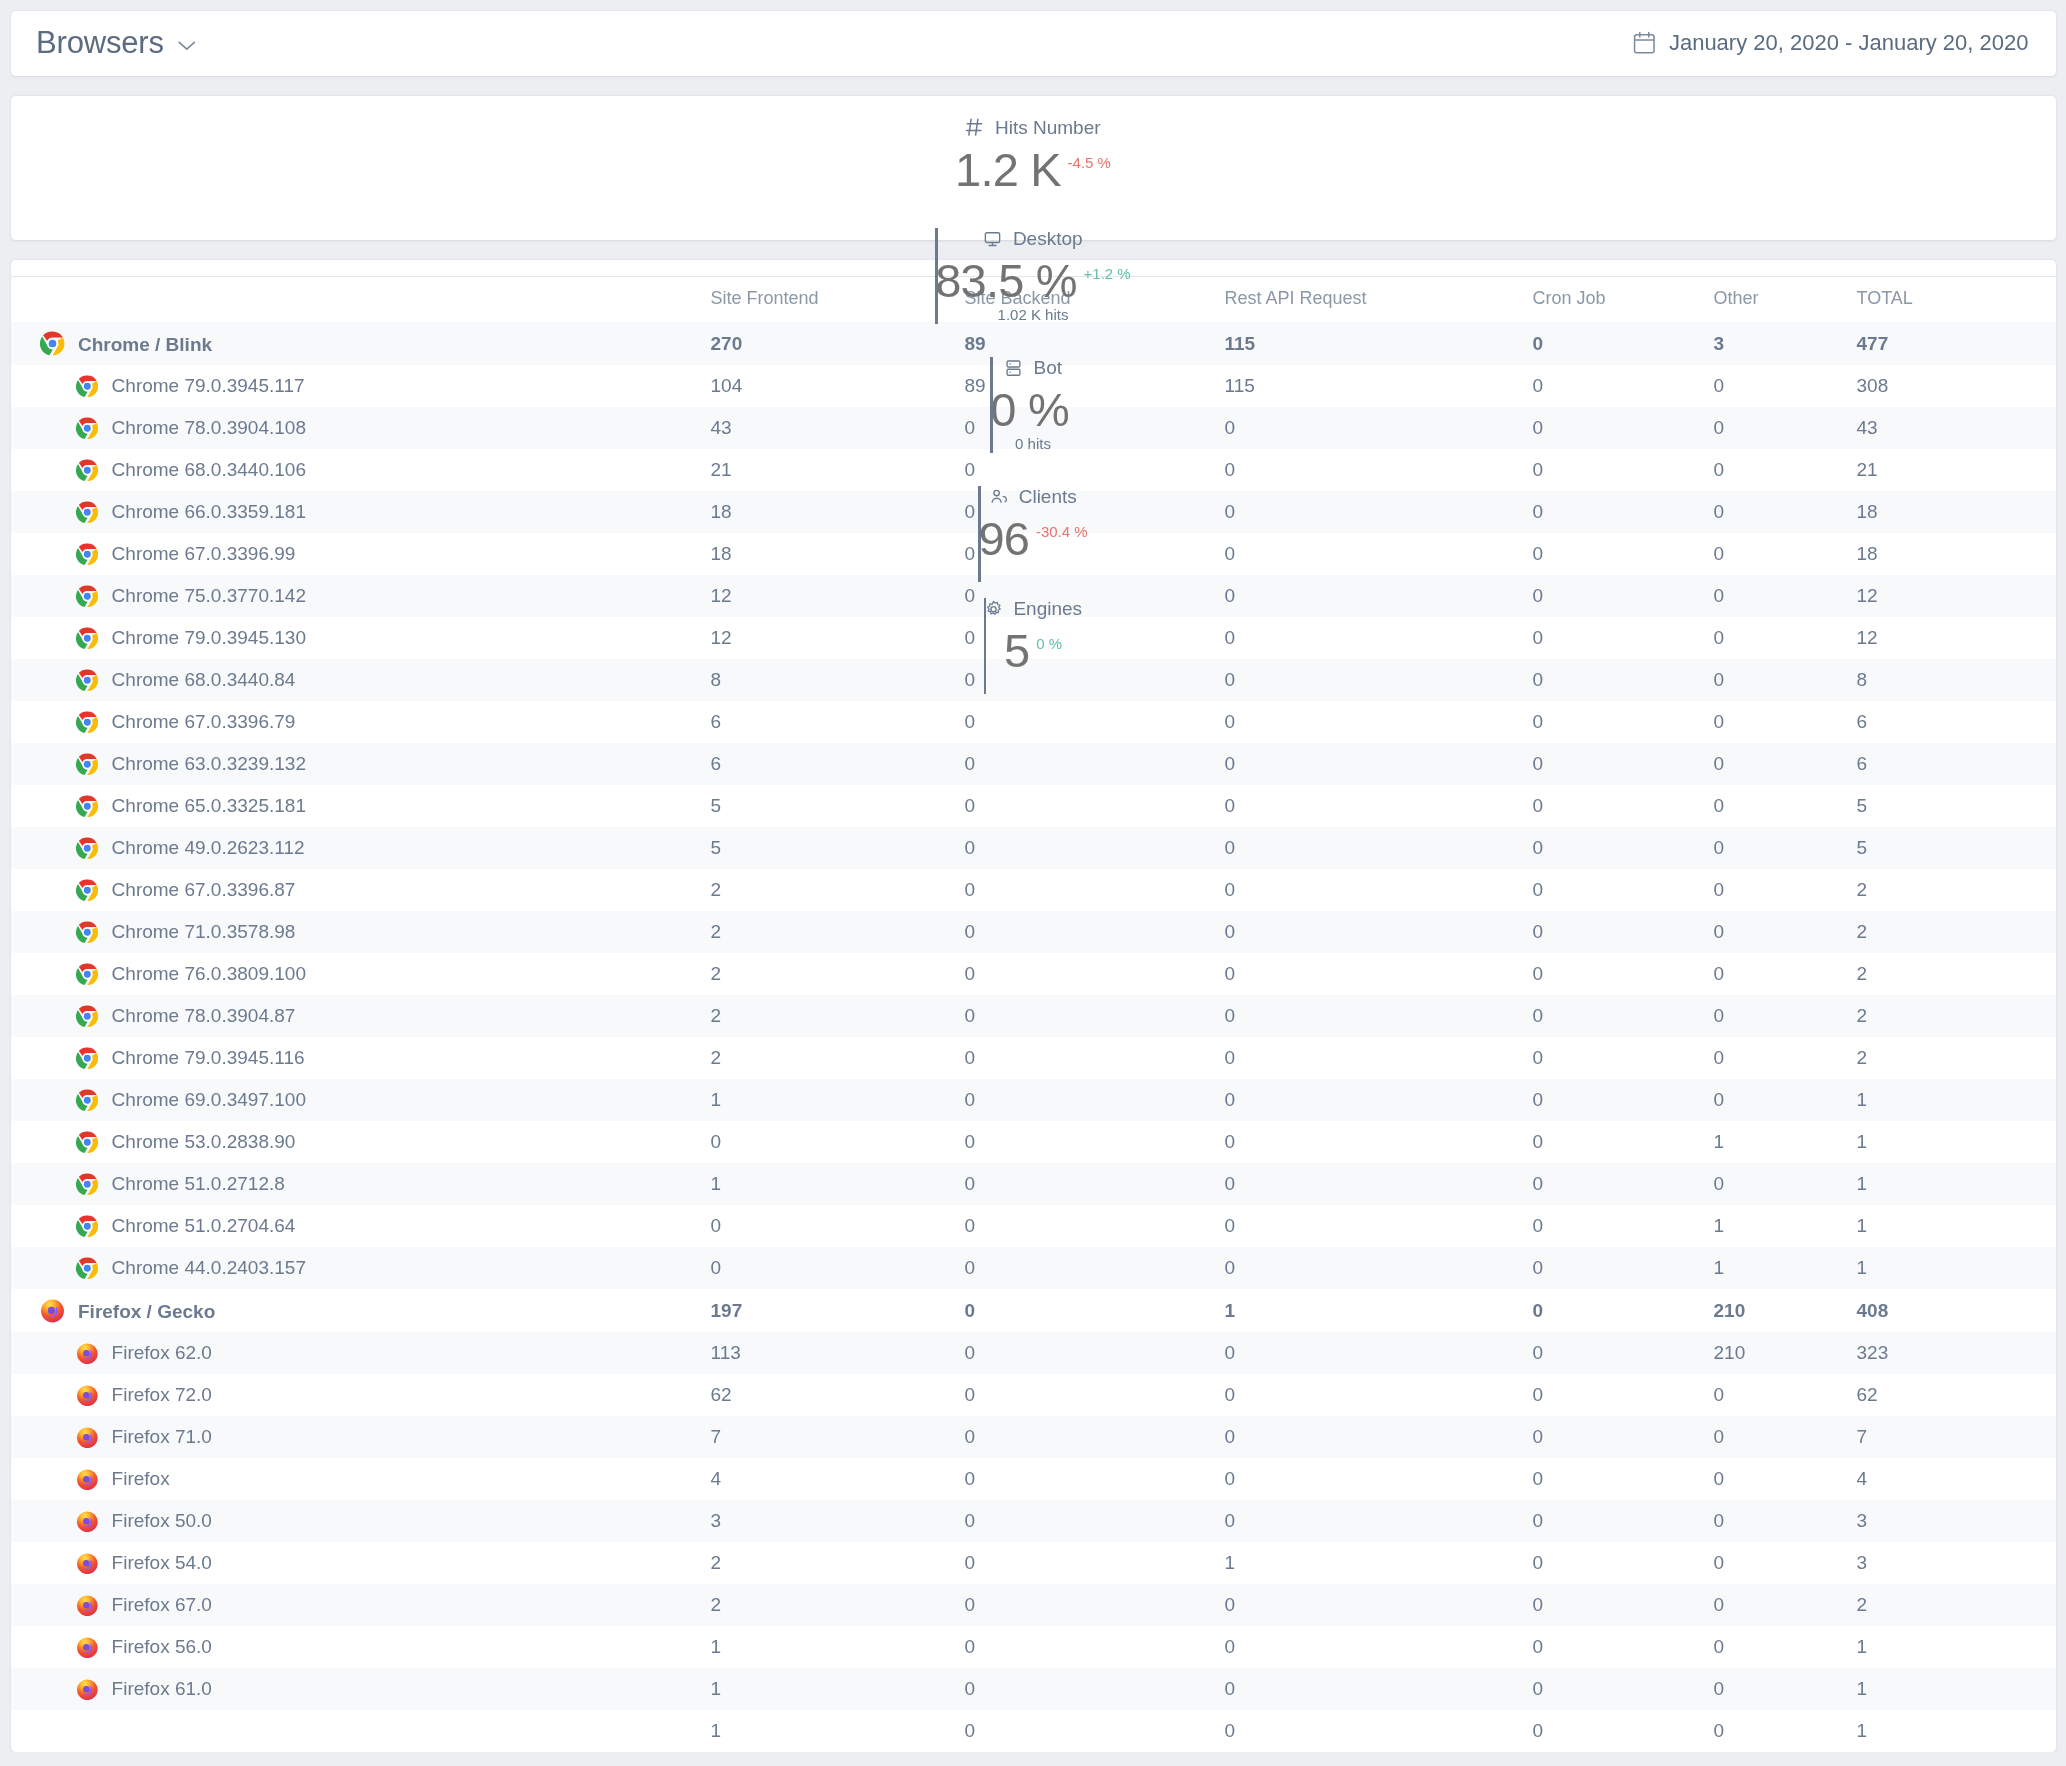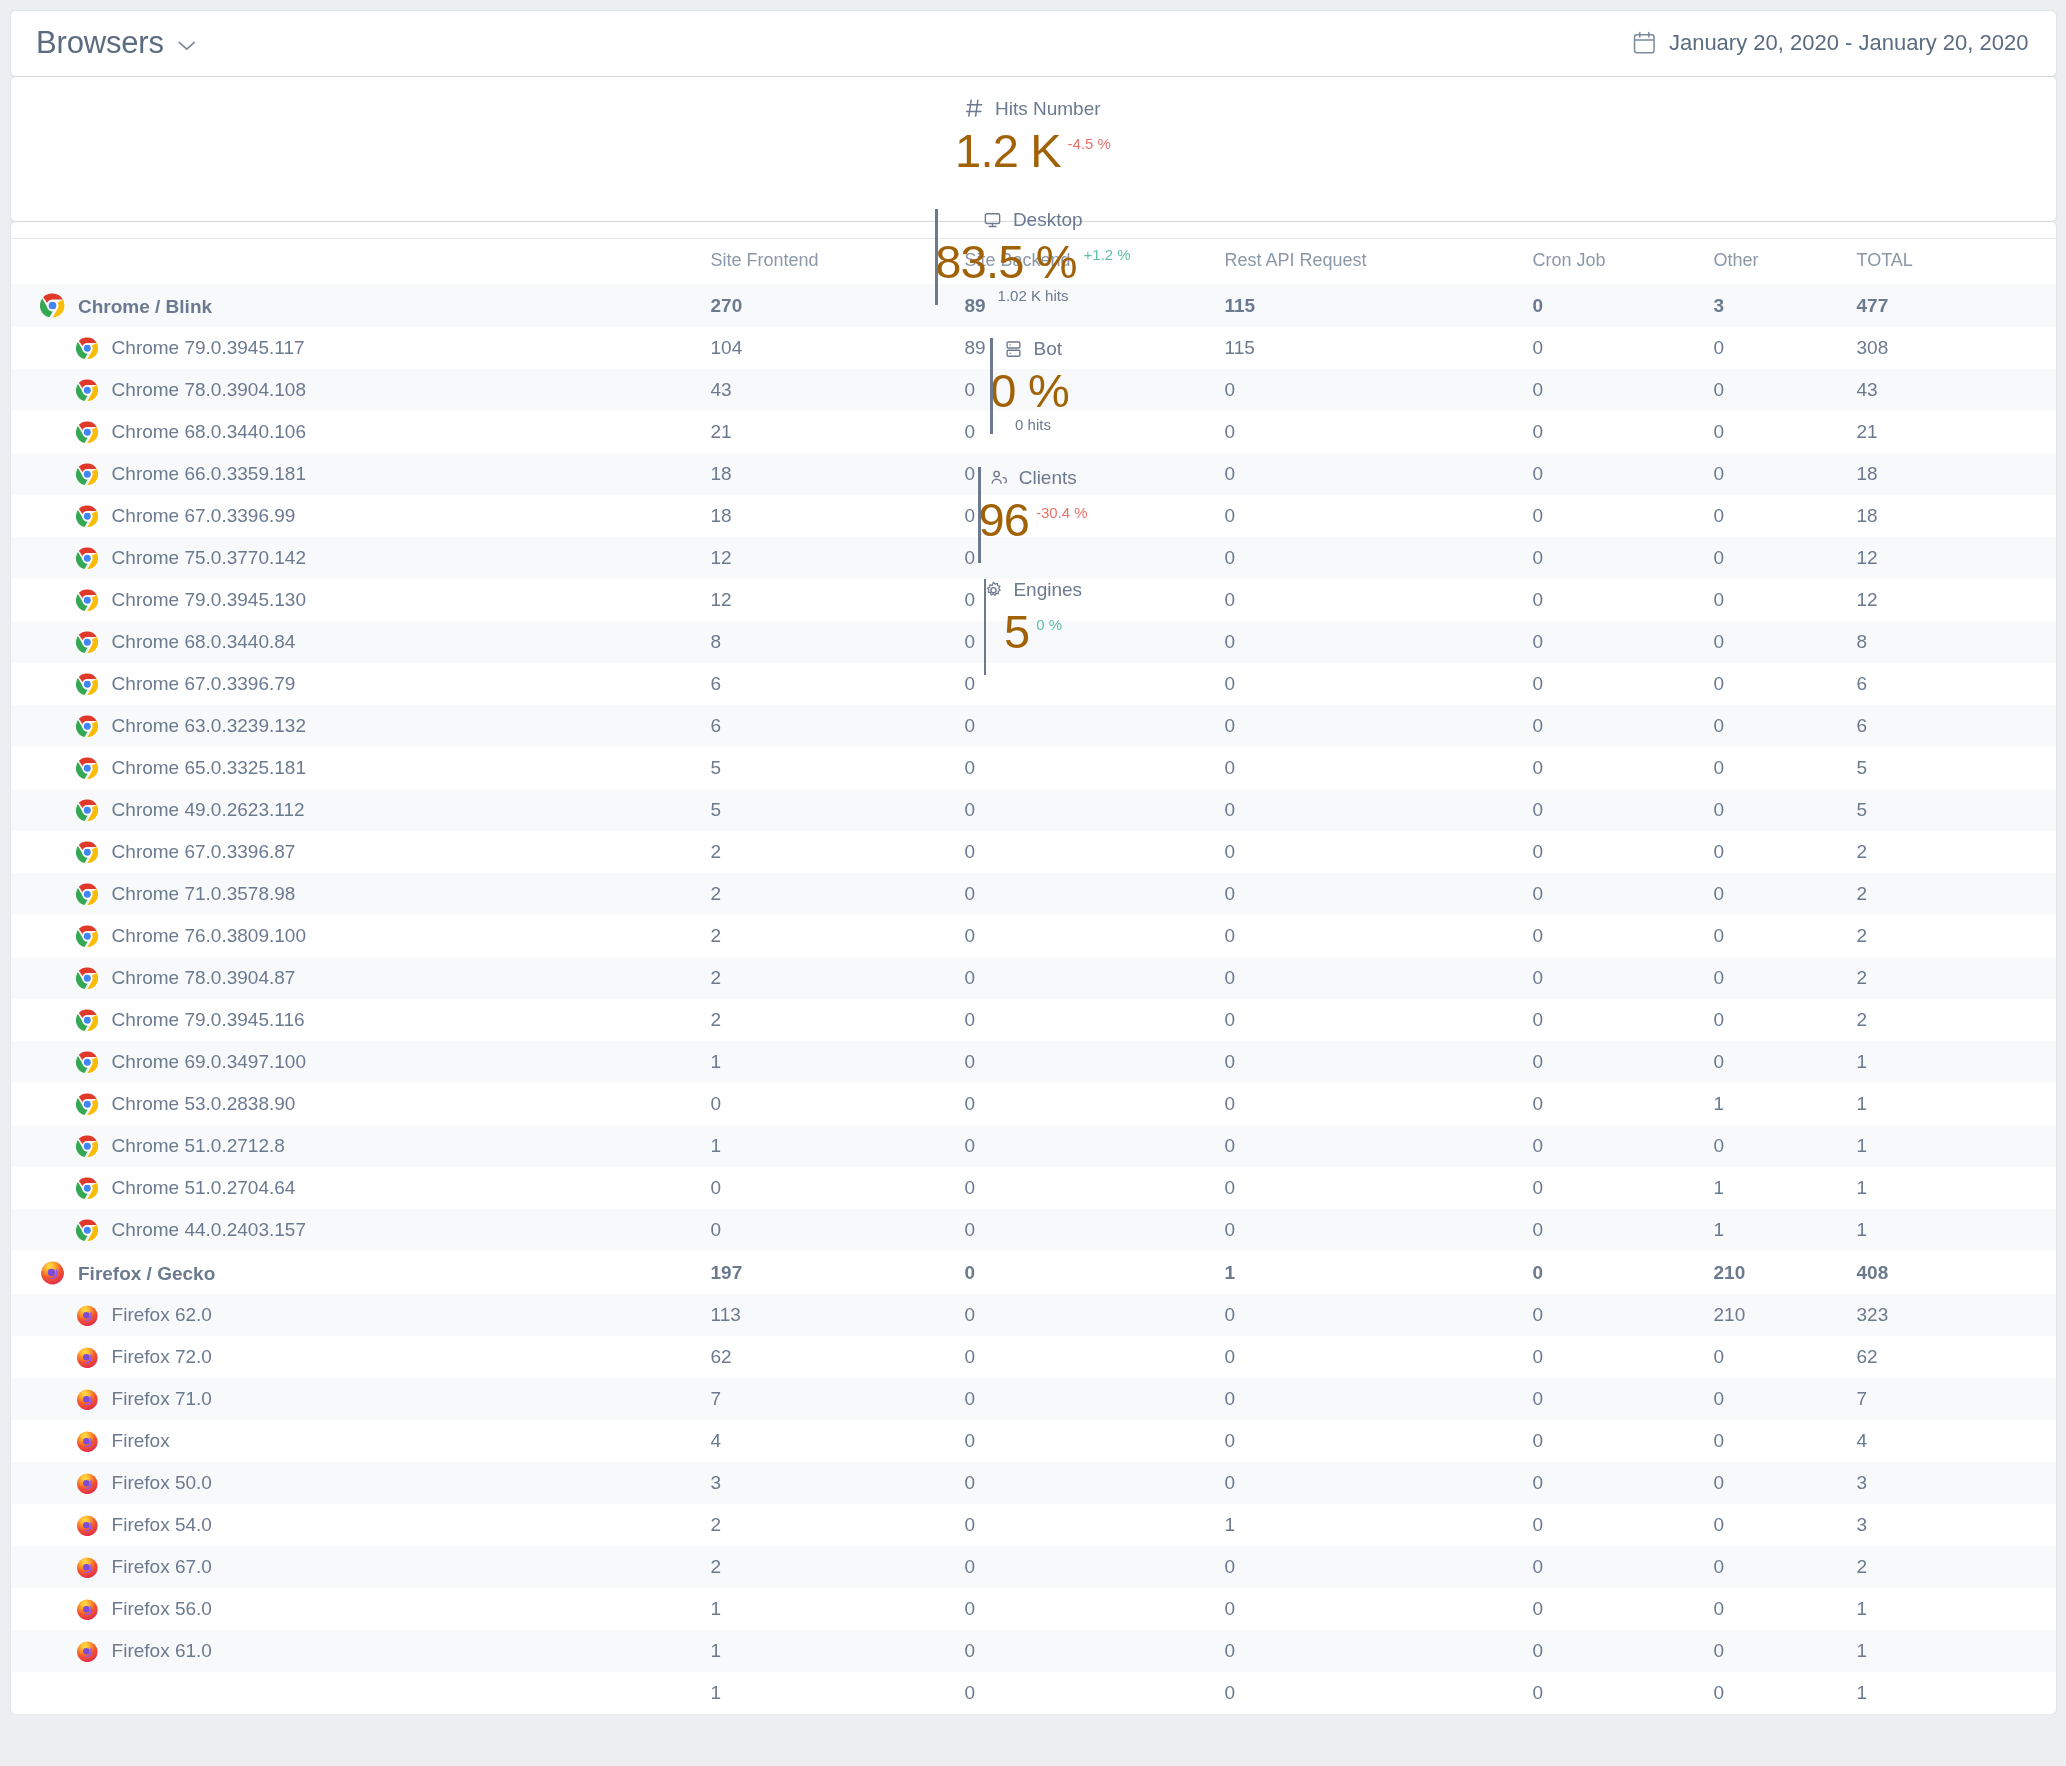--- a/index.html
+++ b/index.html
@@ -8,21 +8,21 @@
     background: #eceef1;
     font-family: "Liberation Sans", sans-serif;
     -webkit-font-smoothing: antialiased;
   }
   body { padding: 0 10.5px; overflow-x: hidden; }
 
   .card {
     background: #ffffff;
     border-radius: 4.5px;
     box-shadow: 0 0.8px 2.3px rgba(30,40,60,0.10), 0 0 0.8px rgba(30,40,60,0.10);
-    margin-bottom: 1px;
+    margin-bottom: 20px;
   }
 
   
   .titlebar {
     height: 65px;
     display: flex;
     align-items: center;
     justify-content: space-between;
     padding: 0 27px 0 25.6px;
     margin-top: 10.5px;
@@ -75,21 +75,21 @@
     font-size: 19px; color: #6b7a8f;
     margin-bottom: 3px;
   }
   .kpi-ico { width: 19px; height: 20.3px; display: block; }
   .kpi-valrow {
     display: flex; align-items: flex-start; gap: 6.8px;
     margin-top: 3px;
   }
   .kpi-value {
     font-size: 47px;
-    color: #a16207;
+    color: #737373;
     font-weight: 400;
     line-height: 1.05;
     letter-spacing: -0.8px;
   }
   .kpi-delta { font-size: 15px; margin-top: 9px; white-space: nowrap; }
   .kpi-delta.neg { color: #e8736b; }
   .kpi-delta.pos { color: #5fc0a8; }
   .kpi-sub {
     margin-top: auto;
     margin-bottom: 13.5px;

